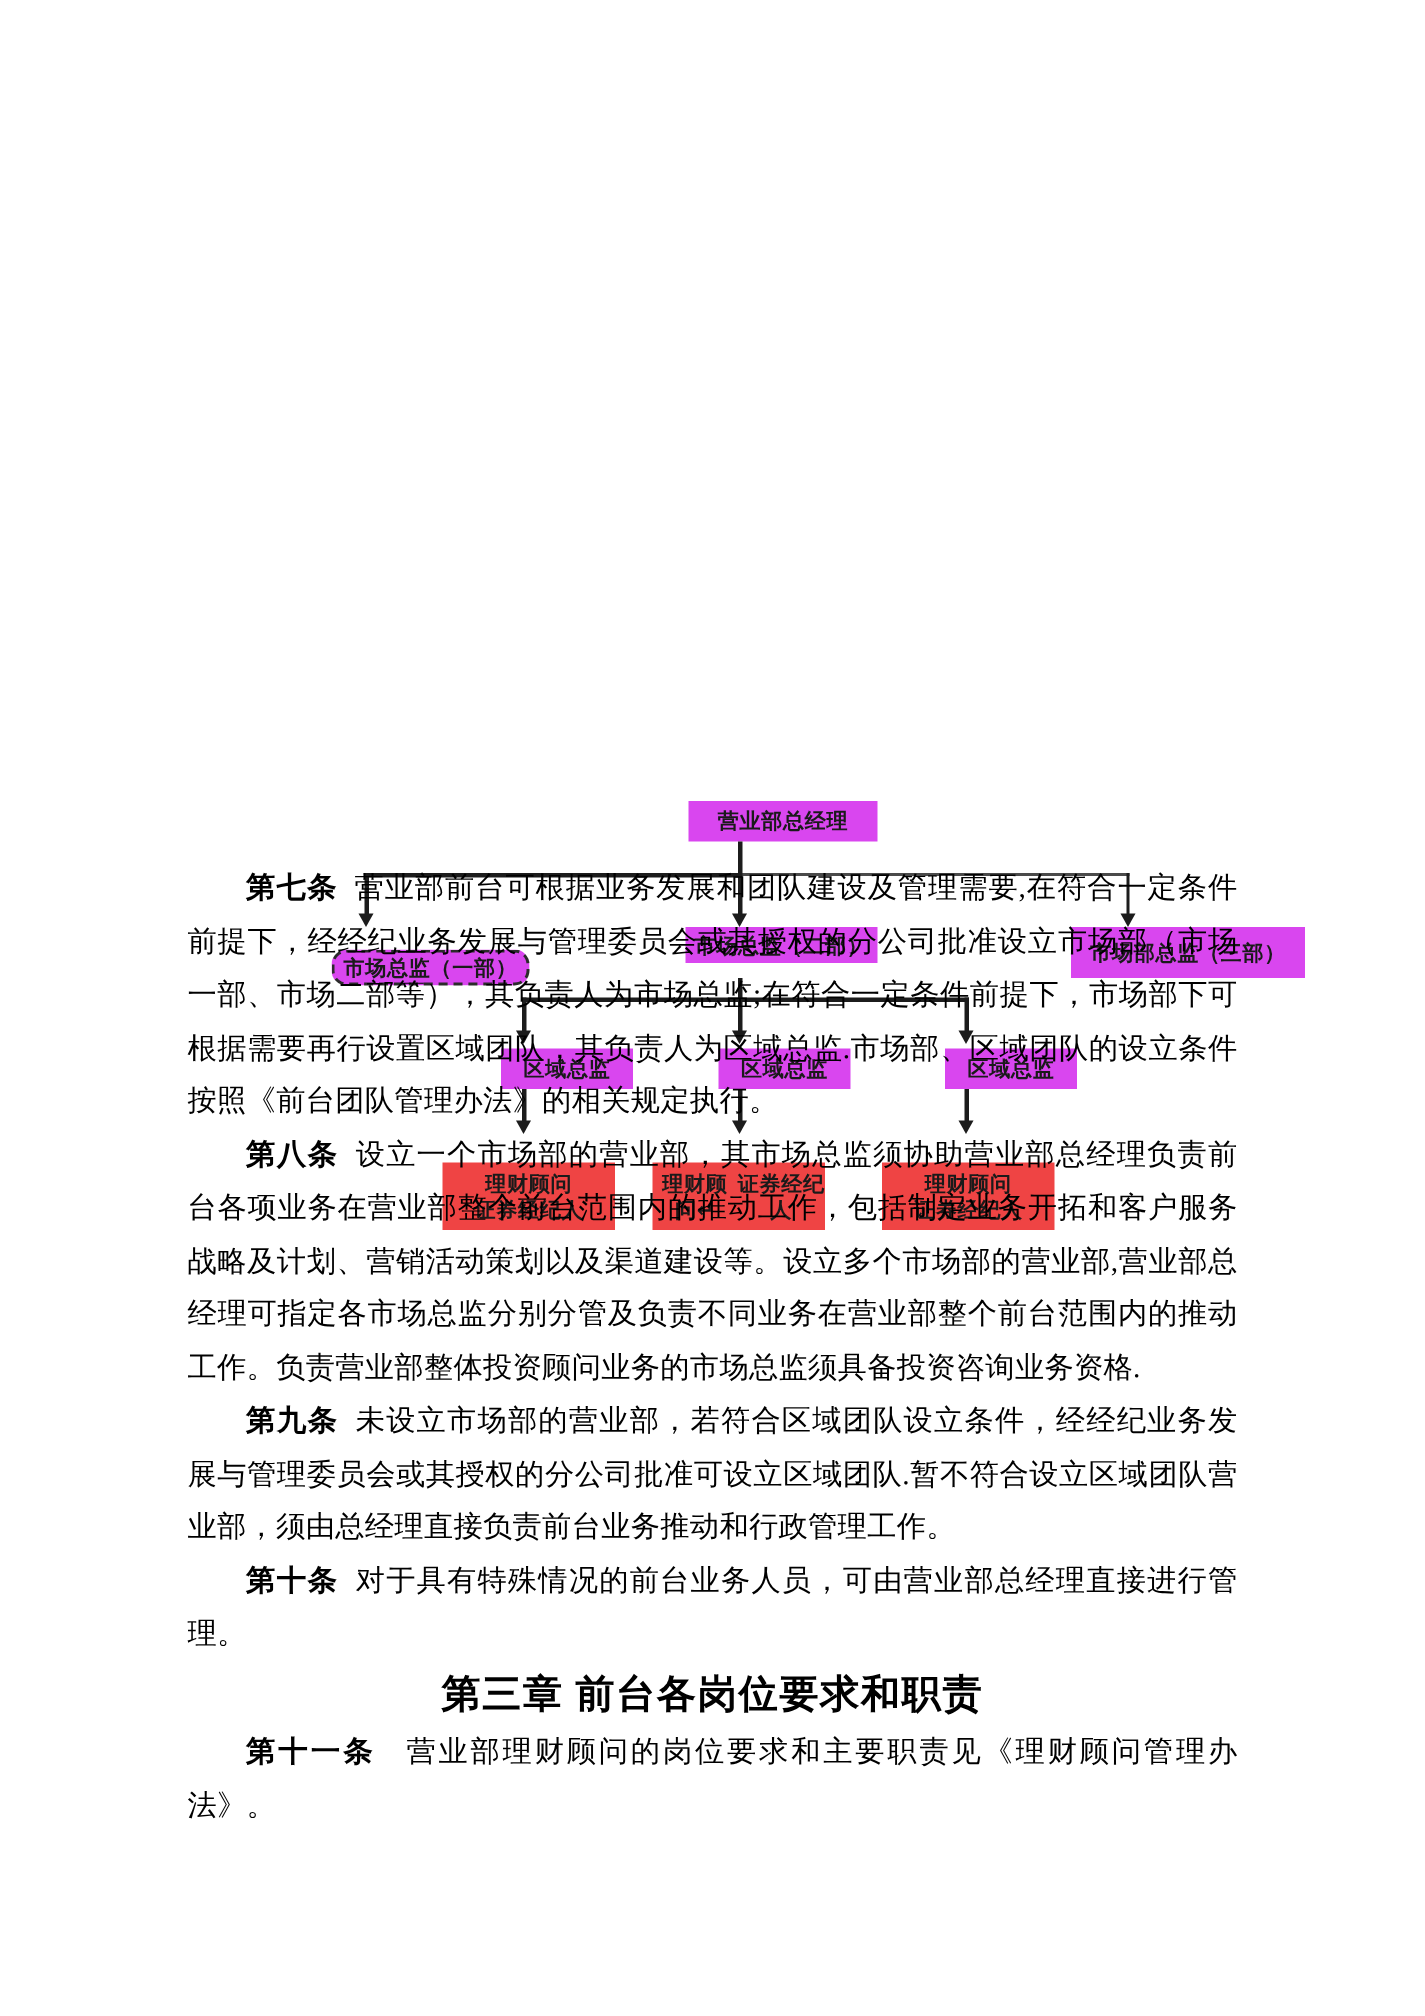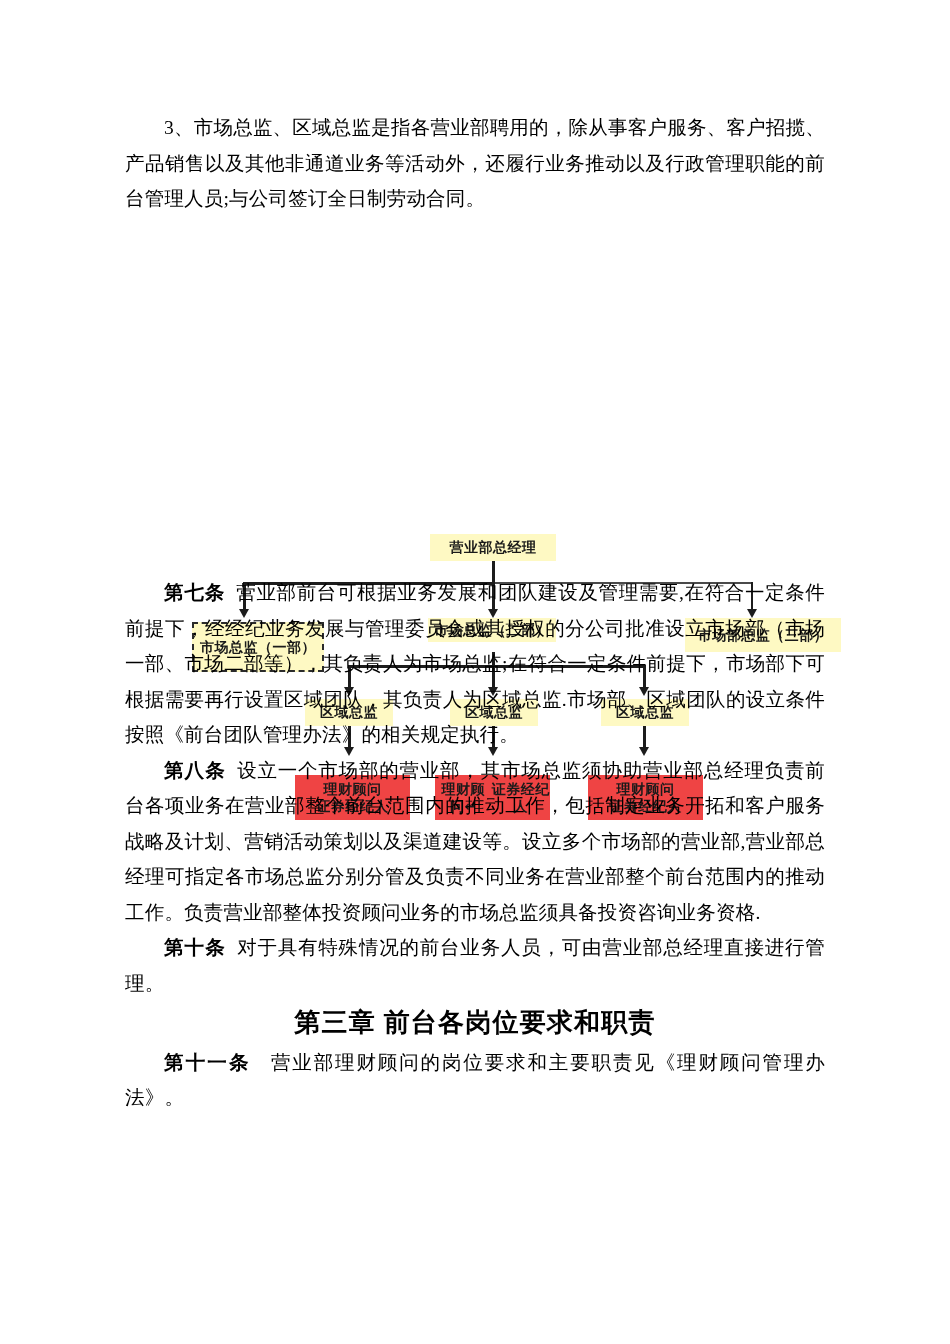--- a/index.html
+++ b/index.html
@@ -77,21 +77,21 @@
     align-items: center;
     justify-content: center;
     text-align: center;
     font-family: "Liberation Sans", "DejaVu Sans", sans-serif;
     font-weight: bold;
     font-size: 14px;
     line-height: 17px;
     letter-spacing: 0.5px;
     color: #1a1a1a;
   }
-  .node.blue   { background: #fef9c3; }
+  .node.blue   { background: #d946ef; margin-left: 29px; }
   .node.purple { background: #ef4444; margin-top: 23px; }
   .node.dashed { border: 2px dashed #2b2b2b; }
   .node .nl { display: block; }
 
   .vline {
     position: absolute;
     background: #1c1c1c;
   }
   .hline {
     position: absolute;
@@ -109,21 +109,20 @@
 </style>
 </head>
 <body>
 
 <div id="page">
 
   <div class="content">
 
     <div style="height:110px"></div>
 
-    <p class="para indent2">3、市场总监、区域总监是指各营业部聘用的，除从事客户服务、客户招揽、产品销售以及其他非通道业务等活动外，还履行业务推动以及行政管理职能的前台管理人员;与公司签订全日制劳动合同。</p>
 
   </div>
 
   <div class="diagram" style="position:absolute; left:0; top:262px;">
 
     <div class="node blue" style="left:430px; top:272px; width:126px; height:27px;">
       <span>营业部总经理</span>
     </div>
 
     <div class="vline" style="left:492px; top:299px; width:3px; height:22px;"></div>
@@ -134,21 +133,21 @@
 
     <div class="vline" style="left:243px; top:320px; width:3px; height:29px;"></div>
     <div class="arrow" style="left:239px; top:347px;"></div>
 
     <div class="vline" style="left:492px; top:320px; width:3px; height:29px;"></div>
     <div class="arrow" style="left:488px; top:347px;"></div>
 
     <div class="vline" style="left:751px; top:320px; width:2px; height:29px;"></div>
     <div class="arrow" style="left:747px; top:347px;"></div>
 
-    <div class="node blue dashed" style="left:192px; top:360px; width:132px; height:50px;">
+    <div class="node blue dashed" style="left:192px; top:371px; width:132px; height:24px;border-radius:10px;">
       <span>市场总监（一部）</span>
     </div>
     <div class="node blue" style="left:428px; top:356px; width:128px; height:24px;">
       <span>市场总监（二部）</span>
     </div>
     <div class="node blue" style="left:685px; top:356px; width:156px; height:34px;">
       <span>市场部总监（三部）</span>
     </div>
 
     <div class="vline" style="left:492px; top:390px; width:3px; height:15px;"></div>
@@ -195,20 +194,21 @@
       <span class="nl">证券经纪人</span>
     </div>
   </div>
 
   <div class="content" style="top:575px;">
 
     <p class="para indent2"><span class="art-label">第七条</span>&nbsp;&nbsp;<span>营业部前台可根据业务发展和团队建设及管理需要,在符合一定条件前提下，经经纪业务发展与管理委员会或其授权的分公司批准设立市场部（市场一部、市场二部等），其负责人为市场总监;在符合一定条件前提下，市场部下可根据需要再行设置区域团队，其负责人为区域总监.市场部、区域团队的设立条件按照《前台团队管理办法》的相关规定执行。</span></p>
 
     <p class="para indent2"><span class="art-label">第八条</span>&nbsp;&nbsp;<span>设立一个市场部的营业部，其市场总监须协助营业部总经理负责前台各项业务在营业部整个前台范围内的推动工作，包括制定业务开拓和客户服务战略及计划、营销活动策划以及渠道建设等。设立多个市场部的营业部,营业部总经理可指定各市场总监分别分管及负责不同业务在营业部整个前台范围内的推动工作。负责营业部整体投资顾问业务的市场总监须具备投资咨询业务资格.</span></p>
 
+    <p class="para indent2"><span class="art-label">第九条</span>&nbsp;&nbsp;<span>未设立市场部的营业部，若符合区域团队设立条件，经经纪业务发展与管理委员会或其授权的分公司批准可设立区域团队.暂不符合设立区域团队营业部，须由总经理直接负责前台业务推动和行政管理工作。</span></p>
 
     <p class="para indent2"><span class="art-label">第十条</span>&nbsp;&nbsp;<span>对于具有特殊情况的前台业务人员，可由营业部总经理直接进行管理。</span></p>
 
     <div class="gap-sm"></div>
 
     <p class="chapter">第三章   前台各岗位要求和职责</p>
 
     <div class="gap-sm"></div>
 
     <p class="para indent2"><span class="art-label">第十一条</span>&nbsp;&nbsp;&nbsp;<span>营业部理财顾问的岗位要求和主要职责见《理财顾问管理办法》。</span></p>

